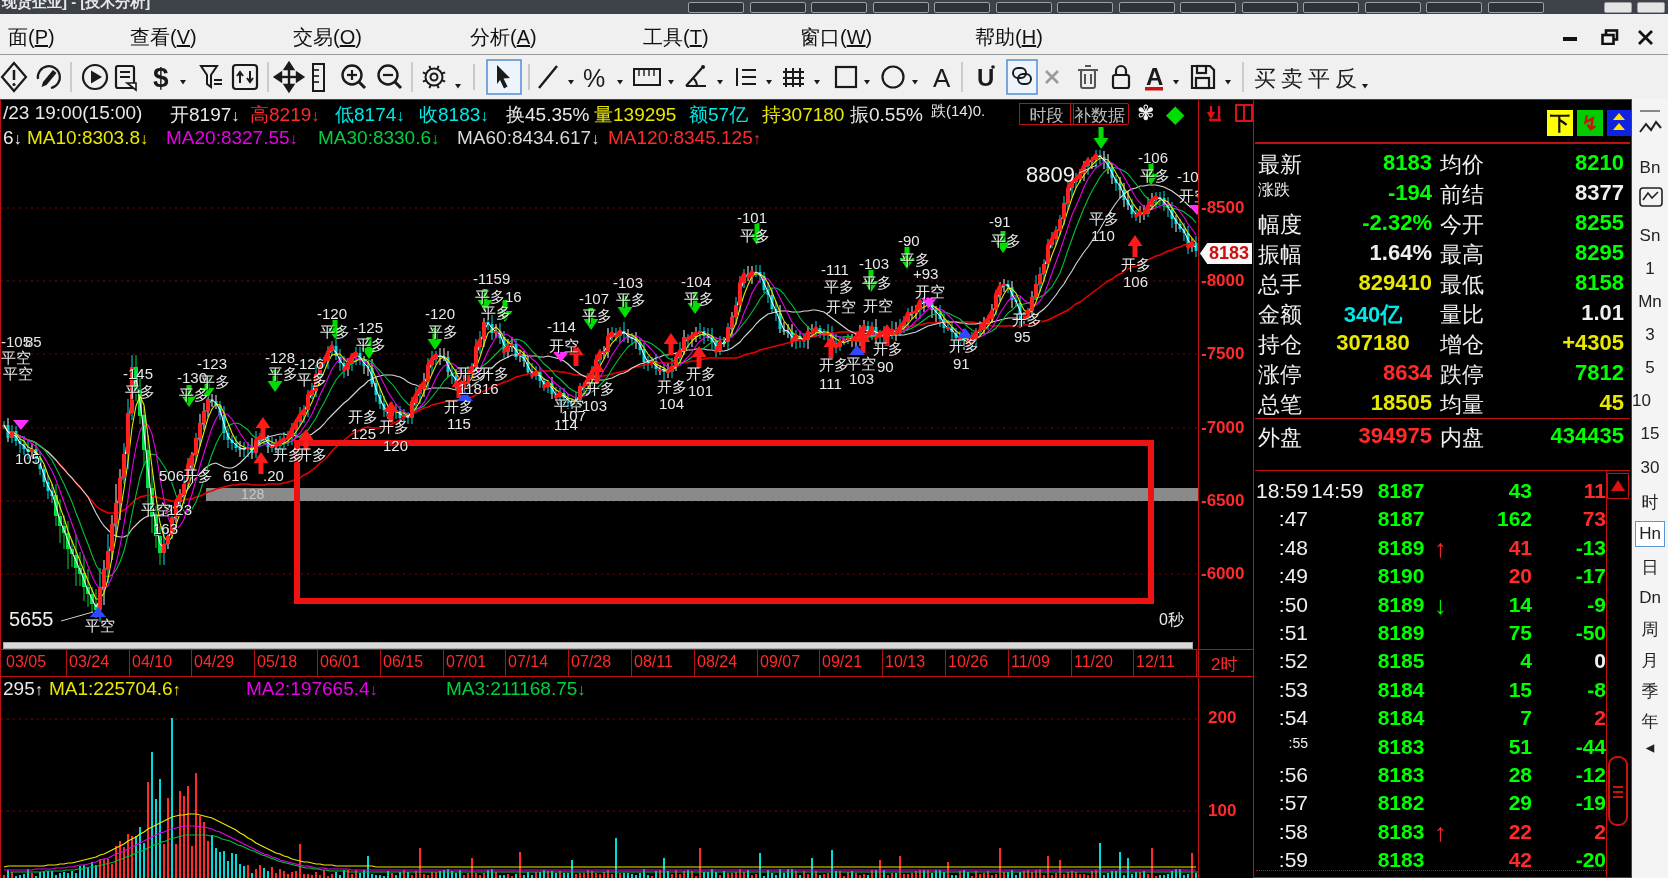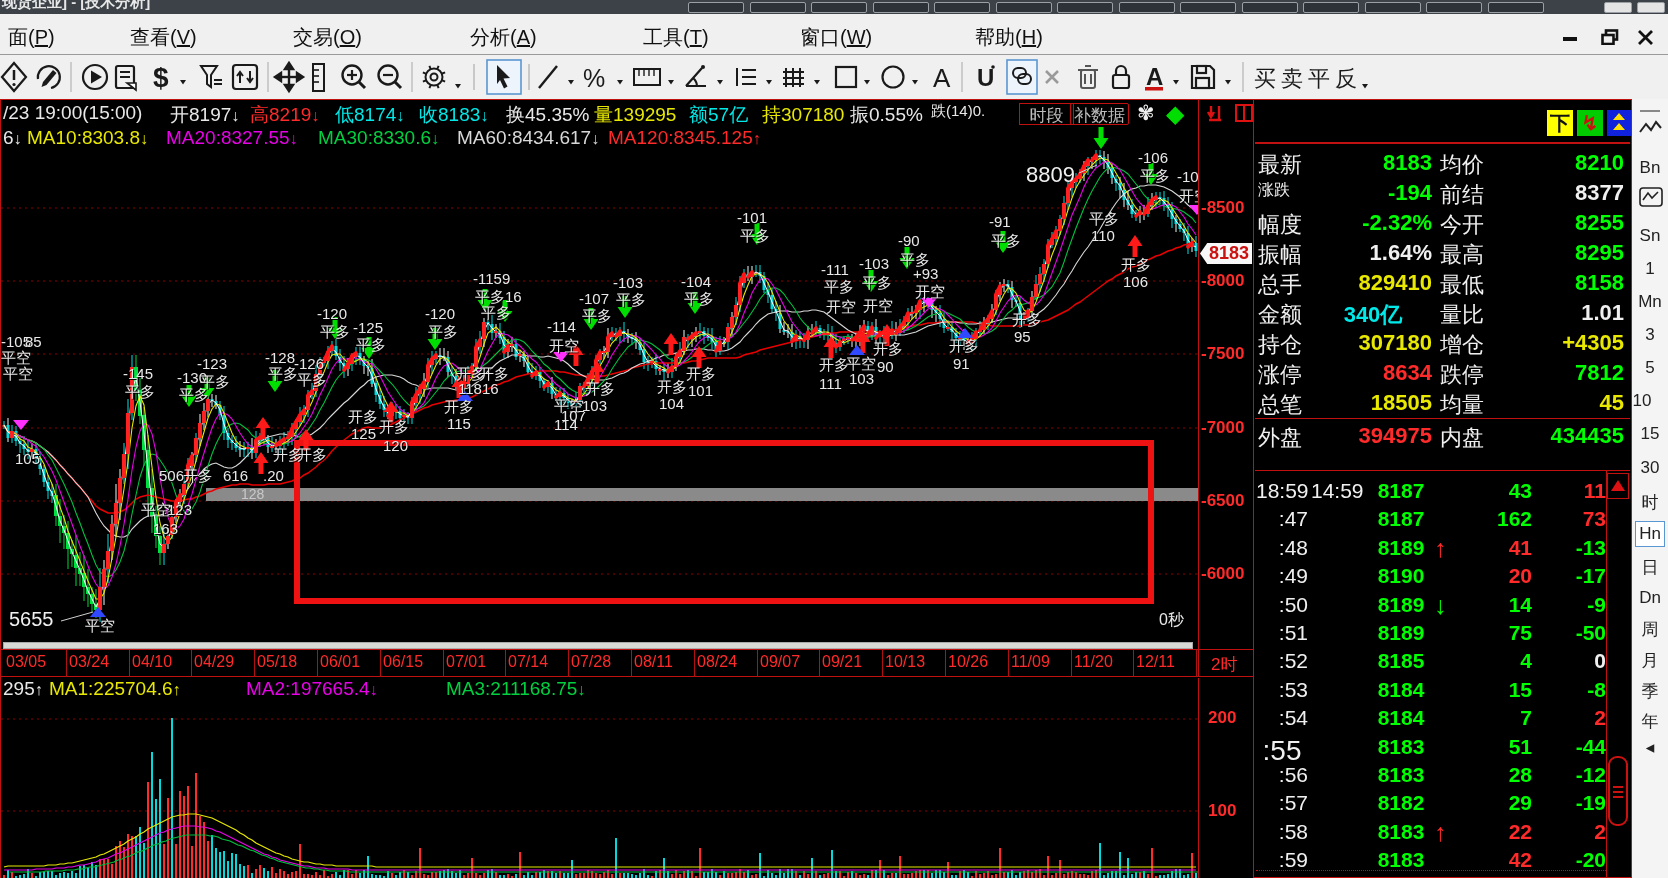--- a/index.html
+++ b/index.html
@@ -1602,21 +1602,21 @@
 <span style="position:absolute;left:244px;top:140px;width:126px;text-align:right;color:#00ff00;font-size:22px;font-weight:bold">8295</span>
 <span style="position:absolute;left:4px;top:170px;color:#f0f0f0;font-size:22px">总手</span>
 <span style="position:absolute;left:60px;top:170px;width:118px;text-align:right;color:#e8e800;font-size:22px;font-weight:bold">829410</span>
 <span style="position:absolute;left:186px;top:170px;color:#f0f0f0;font-size:22px">最低</span>
 <span style="position:absolute;left:244px;top:170px;width:126px;text-align:right;color:#00ff00;font-size:22px;font-weight:bold">8158</span>
 <span style="position:absolute;left:4px;top:200px;color:#f0f0f0;font-size:22px">金额</span>
 <span style="position:absolute;left:60px;top:200px;width:118px;text-align:center;color:#00e8e8;font-size:22px;font-weight:bold"><span style="color:#00e8e8">340亿</span></span>
 <span style="position:absolute;left:186px;top:200px;color:#f0f0f0;font-size:22px">量比</span>
 <span style="position:absolute;left:244px;top:200px;width:126px;text-align:right;color:#f0f0f0;font-size:22px;font-weight:bold">1.01</span>
 <span style="position:absolute;left:4px;top:230px;color:#f0f0f0;font-size:22px">持仓</span>
-<span style="position:absolute;left:60px;top:230px;width:118px;text-align:right;color:#e8e800;font-size:22px;font-weight:bold">307180</span>
+<span style="position:absolute;left:60px;top:230px;width:118px;text-align:center;color:#e8e800;font-size:22px;font-weight:bold">307180</span>
 <span style="position:absolute;left:186px;top:230px;color:#f0f0f0;font-size:22px">增仓</span>
 <span style="position:absolute;left:244px;top:230px;width:126px;text-align:right;color:#e8e800;font-size:22px;font-weight:bold">+4305</span>
 <span style="position:absolute;left:4px;top:260px;color:#f0f0f0;font-size:22px">涨停</span>
 <span style="position:absolute;left:60px;top:260px;width:118px;text-align:right;color:#ff2a2a;font-size:22px;font-weight:bold">8634</span>
 <span style="position:absolute;left:186px;top:260px;color:#f0f0f0;font-size:22px">跌停</span>
 <span style="position:absolute;left:244px;top:260px;width:126px;text-align:right;color:#00ff00;font-size:22px;font-weight:bold">7812</span>
 <span style="position:absolute;left:4px;top:290px;color:#f0f0f0;font-size:22px">总笔</span>
 <span style="position:absolute;left:60px;top:290px;width:118px;text-align:right;color:#e8e800;font-size:22px;font-weight:bold">18505</span>
 <span style="position:absolute;left:186px;top:290px;color:#f0f0f0;font-size:22px">均量</span>
 <span style="position:absolute;left:244px;top:290px;width:126px;text-align:right;color:#e8e800;font-size:22px;font-weight:bold">45</span>
@@ -1658,21 +1658,21 @@
 <span style="position:absolute;left:206px;top:549.3999999999999px;width:72px;text-align:right;color:#00ff00;font-size:21px;font-weight:bold">4</span>
 <span style="position:absolute;left:286px;top:549.3999999999999px;width:66px;text-align:right;color:#f0f0f0;font-size:21px;font-weight:bold">0</span>
 <span style="position:absolute;left:2px;top:577.7999999999998px;width:52px;text-align:right;color:#f0f0f0;font-size:21px">:53</span>
 <span style="position:absolute;left:118px;top:577.7999999999998px;width:58px;text-align:center;color:#00ff00;font-size:21px;font-weight:bold">8184</span>
 <span style="position:absolute;left:206px;top:577.7999999999998px;width:72px;text-align:right;color:#00ff00;font-size:21px;font-weight:bold">15</span>
 <span style="position:absolute;left:286px;top:577.7999999999998px;width:66px;text-align:right;color:#00ff00;font-size:21px;font-weight:bold">-8</span>
 <span style="position:absolute;left:2px;top:606.1999999999998px;width:52px;text-align:right;color:#f0f0f0;font-size:21px">:54</span>
 <span style="position:absolute;left:118px;top:606.1999999999998px;width:58px;text-align:center;color:#00ff00;font-size:21px;font-weight:bold">8184</span>
 <span style="position:absolute;left:206px;top:606.1999999999998px;width:72px;text-align:right;color:#00ff00;font-size:21px;font-weight:bold">7</span>
 <span style="position:absolute;left:286px;top:606.1999999999998px;width:66px;text-align:right;color:#ff2a2a;font-size:21px;font-weight:bold">2</span>
-<span style="position:absolute;left:2px;top:634.5999999999998px;width:52px;text-align:center;color:#f0f0f0;font-size:28px">:55</span>
+<span style="position:absolute;left:2px;top:634.5999999999998px;width:52px;text-align:right;color:#f0f0f0;font-size:14px">:55</span>
 <span style="position:absolute;left:118px;top:634.5999999999998px;width:58px;text-align:center;color:#00ff00;font-size:21px;font-weight:bold">8183</span>
 <span style="position:absolute;left:206px;top:634.5999999999998px;width:72px;text-align:right;color:#00ff00;font-size:21px;font-weight:bold">51</span>
 <span style="position:absolute;left:286px;top:634.5999999999998px;width:66px;text-align:right;color:#00ff00;font-size:21px;font-weight:bold">-44</span>
 <span style="position:absolute;left:2px;top:662.9999999999998px;width:52px;text-align:right;color:#f0f0f0;font-size:21px">:56</span>
 <span style="position:absolute;left:118px;top:662.9999999999998px;width:58px;text-align:center;color:#00ff00;font-size:21px;font-weight:bold">8183</span>
 <span style="position:absolute;left:206px;top:662.9999999999998px;width:72px;text-align:right;color:#00ff00;font-size:21px;font-weight:bold">28</span>
 <span style="position:absolute;left:286px;top:662.9999999999998px;width:66px;text-align:right;color:#00ff00;font-size:21px;font-weight:bold">-12</span>
 <span style="position:absolute;left:2px;top:691.3999999999997px;width:52px;text-align:right;color:#f0f0f0;font-size:21px">:57</span>
 <span style="position:absolute;left:118px;top:691.3999999999997px;width:58px;text-align:center;color:#00ff00;font-size:21px;font-weight:bold">8182</span>
 <span style="position:absolute;left:206px;top:691.3999999999997px;width:72px;text-align:right;color:#00ff00;font-size:21px;font-weight:bold">29</span>
@@ -1711,21 +1711,21 @@
 <span style="position:absolute;left:0;top:59px;width:36px;text-align:center;color:#222;font-size:17px">Bn</span>
 <svg style="position:absolute;left:7px;top:88px" width="24" height="20">
         <rect x="1" y="1" width="22" height="18" rx="3" fill="none" stroke="#222" stroke-width="1.6"></rect>
         <polyline points="4,13 9,6 13,11 19,5" fill="none" stroke="#222" stroke-width="1.6"></polyline>
       </svg>
 <span style="position:absolute;left:0;top:127px;width:36px;text-align:center;color:#222;font-size:17px">Sn</span>
 <span style="position:absolute;left:0;top:160px;width:36px;text-align:center;color:#222;font-size:17px">1</span>
 <span style="position:absolute;left:0;top:193px;width:36px;text-align:center;color:#222;font-size:17px">Mn</span>
 <span style="position:absolute;left:0;top:226px;width:36px;text-align:center;color:#222;font-size:17px">3</span>
 <span style="position:absolute;left:0;top:259px;width:36px;text-align:center;color:#222;font-size:17px">5</span>
-<span style="position:absolute;left:0;top:292px;width:20px;text-align:center;color:#222;font-size:17px">10</span>
+<span style="position:absolute;left:0;top:292px;width:20px;text-align:left;color:#222;font-size:17px">10</span>
 <span style="position:absolute;left:0;top:325px;width:36px;text-align:center;color:#222;font-size:17px">15</span>
 <span style="position:absolute;left:0;top:359px;width:36px;text-align:center;color:#222;font-size:17px">30</span>
 <span style="position:absolute;left:0;top:392px;width:36px;text-align:center;color:#222;font-size:17px">时</span>
 <div style="position:absolute;left:3px;top:422px;width:30px;height:26px;background:#fff;border:1.6px solid #5a96d2;box-sizing:border-box"></div>
 <span style="position:absolute;left:0;top:425px;width:36px;text-align:center;color:#222;font-size:17px">Hn</span>
 <span style="position:absolute;left:0;top:457px;width:36px;text-align:center;color:#222;font-size:17px">日</span>
 <span style="position:absolute;left:0;top:489px;width:36px;text-align:center;color:#222;font-size:17px">Dn</span>
 <span style="position:absolute;left:0;top:519px;width:36px;text-align:center;color:#222;font-size:17px">周</span>
 <span style="position:absolute;left:0;top:550px;width:36px;text-align:center;color:#222;font-size:17px">月</span>
 <span style="position:absolute;left:0;top:581px;width:36px;text-align:center;color:#222;font-size:17px">季</span>

